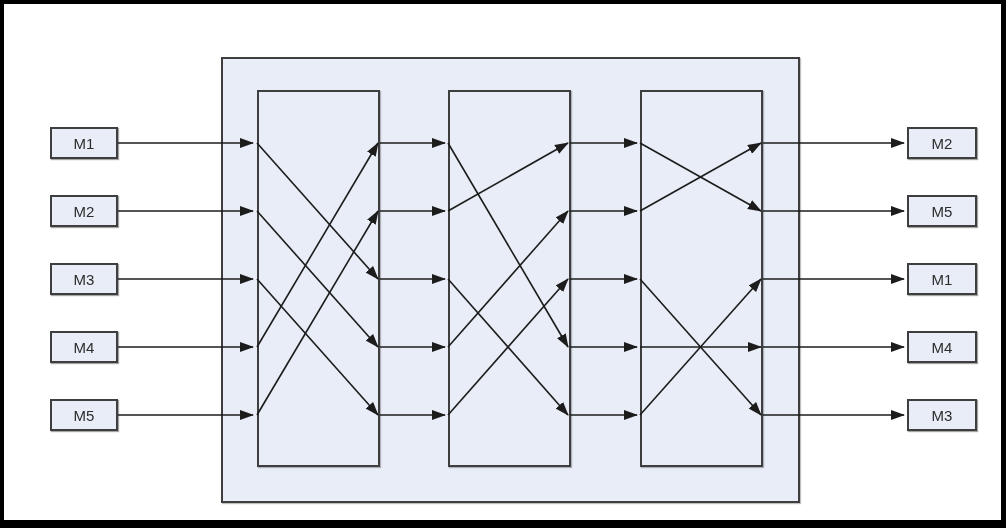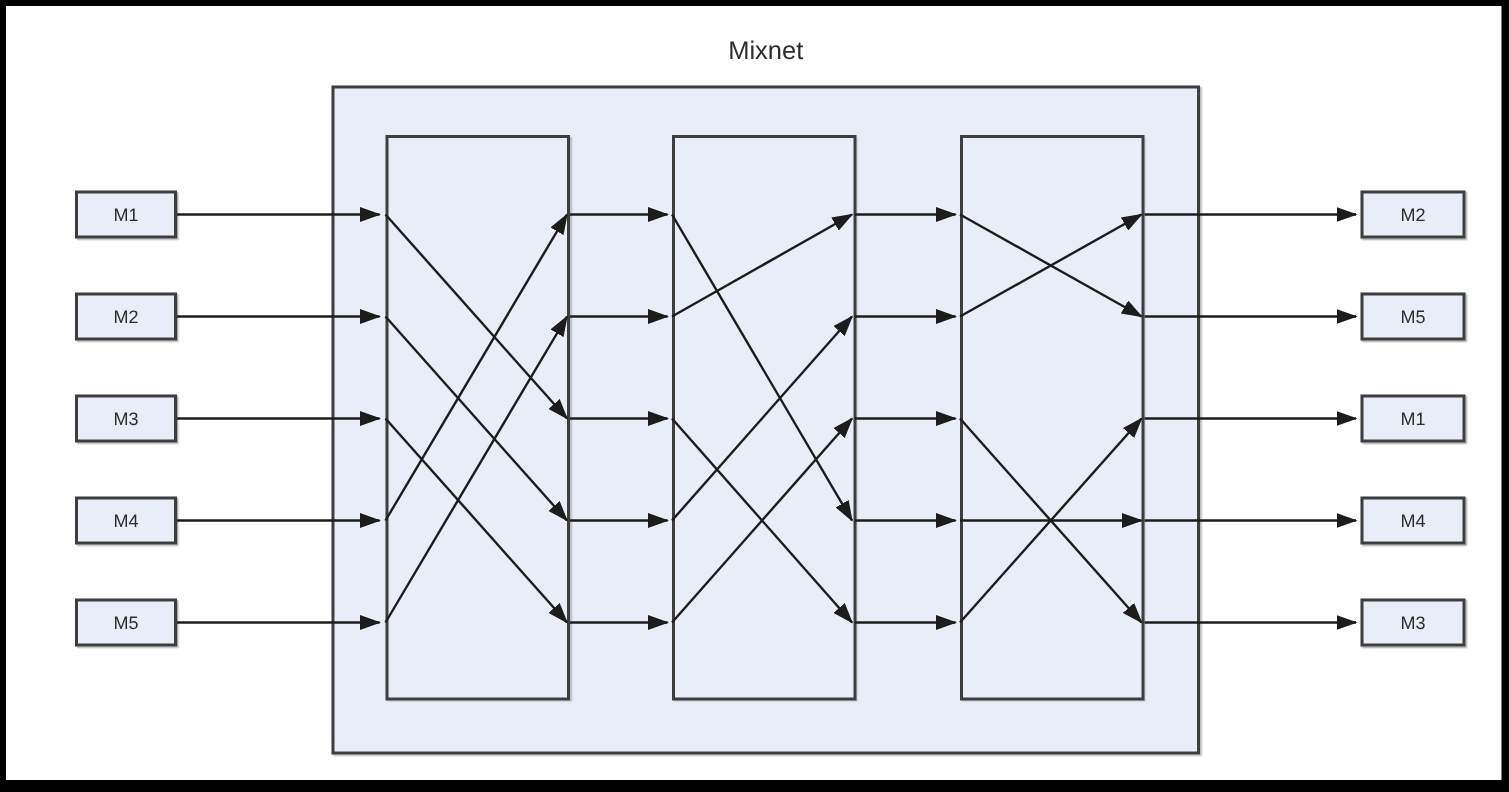--- a/index.html
+++ b/index.html
@@ -46,34 +46,33 @@
   #stage-2{left:448px;}
   #stage-3{left:640px;}
   .mbox{
     position:absolute;
     width:68px;height:32px;
     background:var(--fill,#e8edf7);
     border:2px solid var(--stroke,#3e3e3e);
     box-sizing:border-box;
     box-shadow:1px 1px 1px rgba(0,0,0,0.35);
     display:flex;align-items:center;justify-content:center;
-    font-size:12px;
+    font-size:15px;
     color:var(--text,#2d2d2d);
   }
   .mbox.in{left:50px;}
   .mbox.out{left:907px;width:70px;}
   #wires{position:absolute;left:0;top:0;z-index:10;}
   #wires line{stroke:var(--arrow,#1c1c1c);stroke-width:1.6;}
 </style>
 </head>
 <body>
 
 <div id="canvas" style="--bg: #ffffff; --frame: #000000; --fill: #e8edf7; --stroke: #3e3e3e; --arrow: #1c1c1c; --text: #2d2d2d;">
 
-  <div class="title">Mixnet</div>
 
   <div class="outer-box"></div>
 
   <div class="stage-box" id="stage-1"></div>
   <div class="stage-box" id="stage-2"></div>
   <div class="stage-box" id="stage-3"></div>
 
   <div class="mbox in" style="top: 127px;">
       <span>M1</span>
     </div>

